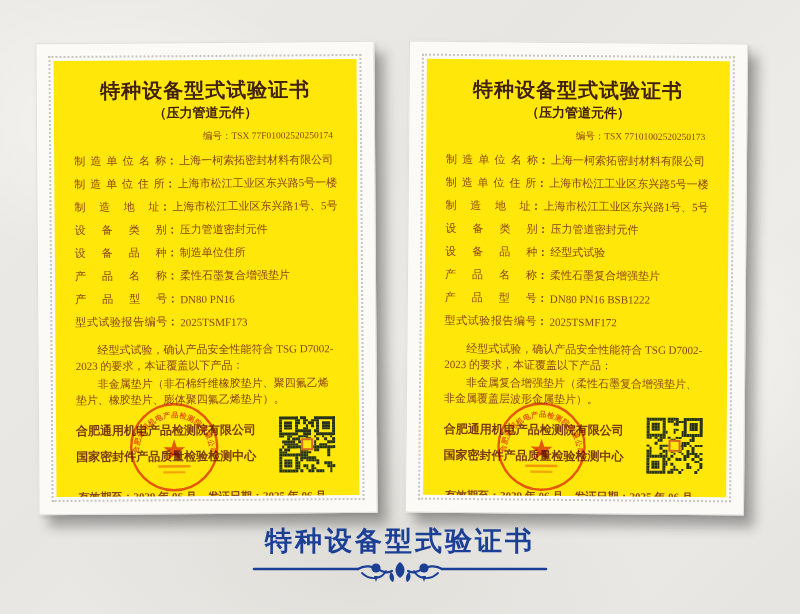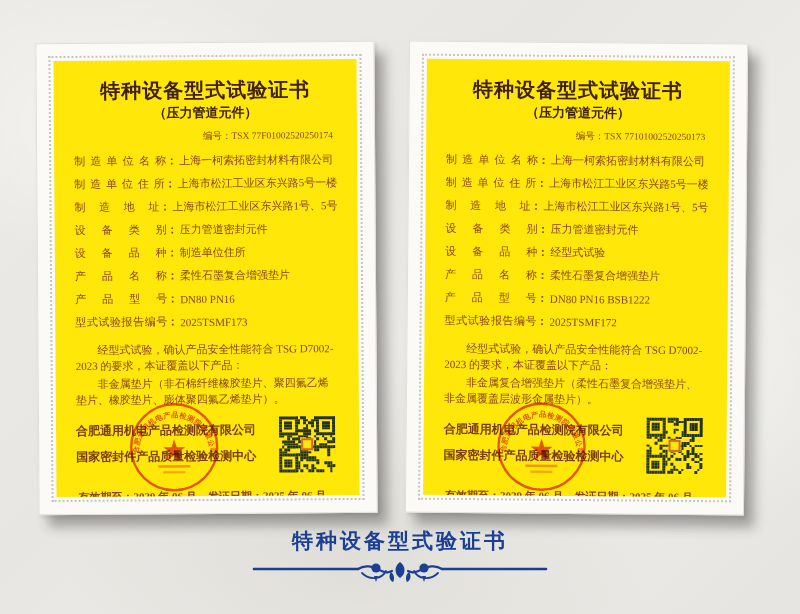--- a/index.html
+++ b/index.html
@@ -40,21 +40,21 @@
   .qr{position:absolute;right:4px;top:0;width:56px;height:56px;display:grid;
       grid-template-columns:repeat(21,1fr);grid-template-rows:repeat(21,1fr);}
   .qr i{display:block;}
   .qr i.on{background:#26331a;}
   .qr .logo{position:absolute;left:50%;top:50%;width:12px;height:12px;transform:translate(-50%,-50%);
       background:#ffe70a;border:2px solid #d66a1f;box-sizing:border-box;}
   .dates{display:flex;justify-content:space-between;margin-top:8px;font-size:11px;font-weight:bold;color:#8c4515;padding:0 2px;}
   
   .footer{position:absolute;left:0;width:800px;top:528px;text-align:center;}
   .footer-title{font-family:"Liberation Sans","DejaVu Sans",sans-serif;
-     font-size:21px;font-weight:bold;color:#1c3f96;letter-spacing:3px;line-height:26px;}
+     font-size:27px;font-weight:bold;color:#1c3f96;letter-spacing:3px;line-height:26px;}
   .flourish{display:block;margin:2px auto 0 auto;}
 </style>
 </head>
 <body>
 
 <div class="stage">
 
   <div class="cert left">
     <div class="inner">
       <div class="cert-title">特种设备型式试验证书</div>

